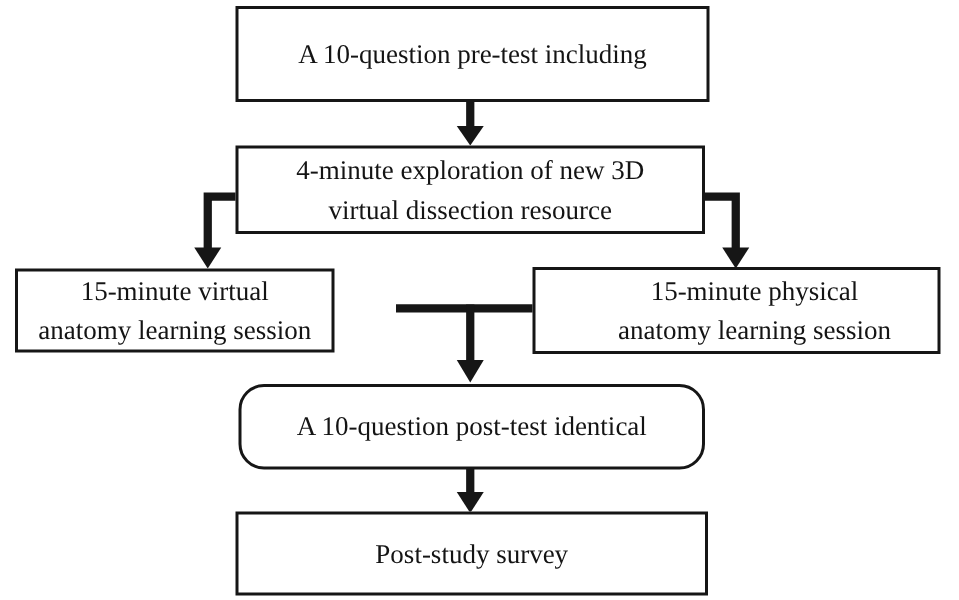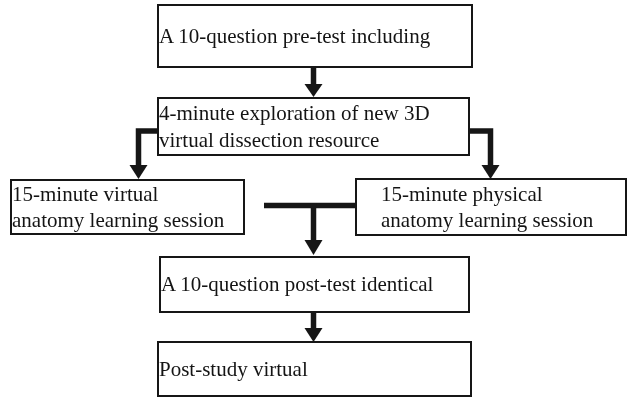--- a/index.html
+++ b/index.html
@@ -35,33 +35,33 @@
     stroke: none;
   }
   .node {
     position: absolute;
     z-index: 1;
     box-sizing: border-box;
     border: 2.5px solid #161616;
     background: #ffffff;
     display: flex;
     flex-direction: column;
-    align-items: flex-start;
+    align-items: center;
     justify-content: center;
     text-align: center;
     color: #141414;
-    font-size: 21px;
+    font-size: 18px;
     line-height: 26.5px;
   }
   .node .txt { white-space: nowrap; }
   #node-pretest    { left: 157px; top: 4px;   width: 316px; height: 64px; }
   #node-explore    { left: 157px; top: 97px;  width: 313px; height: 59px; }
-  #node-virtual    { left: 10px;  top: 179px; width: 235px; height: 56px; }
+  #node-virtual    { left: 10px;  top: 179px; width: 213px; height: 56px; }
   #node-physical   { left: 355px; top: 178px; width: 272px; height: 58px; padding-left: 24px; }
-  #node-posttest   { left: 159px; top: 256px; width: 311px; height: 57px; }
+  #node-posttest   { left: 159px; top: 256px; width: 311px; height: 57px; border-radius: 17px; }
   #node-survey     { left: 157px; top: 341px; width: 315px; height: 56px; }
 </style>
 </head>
 <body>
 
 <div class="canvas">
 
   <svg class="connectors" viewBox="0 0 639 400" xmlns="http://www.w3.org/2000/svg">
 
     <g>
@@ -108,16 +108,16 @@
   <div class="node" id="node-physical">
     <div class="txt">15-minute physical</div>
     <div class="txt">anatomy learning session</div>
   </div>
 
   <div class="node" id="node-posttest">
     <div class="txt">A 10-question post-test identical</div>
   </div>
 
   <div class="node" id="node-survey">
-    <div class="txt">Post-study virtual</div>
+    <div class="txt">Post-study survey</div>
   </div>
 
 </div>
 
 </body></html>

